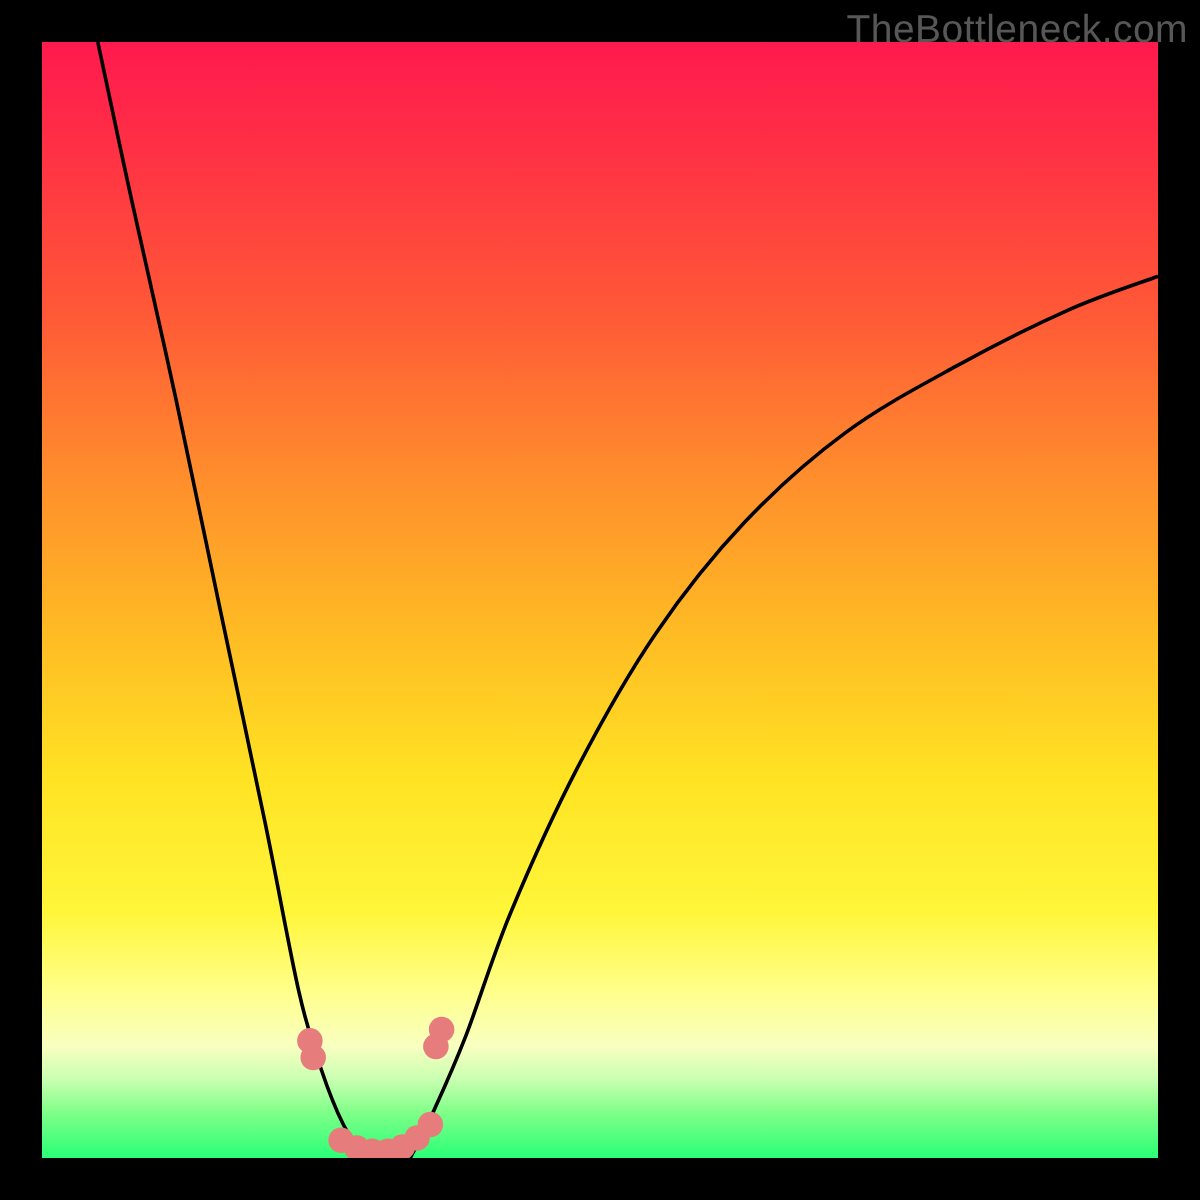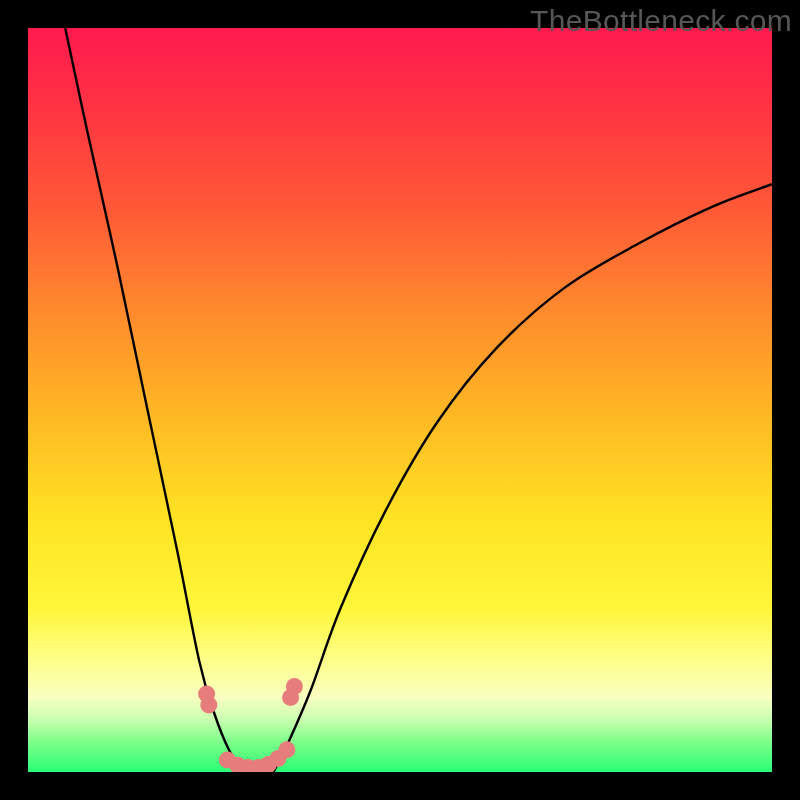--- a/index.html
+++ b/index.html
@@ -38,21 +38,21 @@
       #f8ffc0 90%,
       #c8ffb0 93%,
       #7dff88 96%,
       #2aff76 100%);
   }
   .watermark {
     position: absolute;
     top: 4px;
     right: 8px;
     color: #575757;
-    font-size: 30px;
+    font-size: 26px;
     font-weight: 500;
     letter-spacing: 0.3px;
   }
   svg.curves {
     position: absolute;
     left: 0;
     top: 0;
     width: 744px;
     height: 744px;
   }

